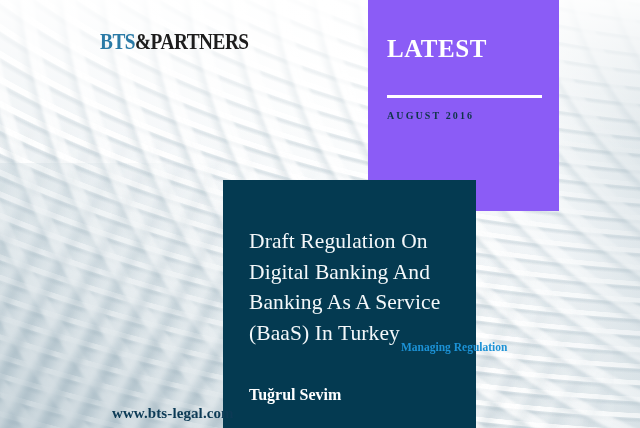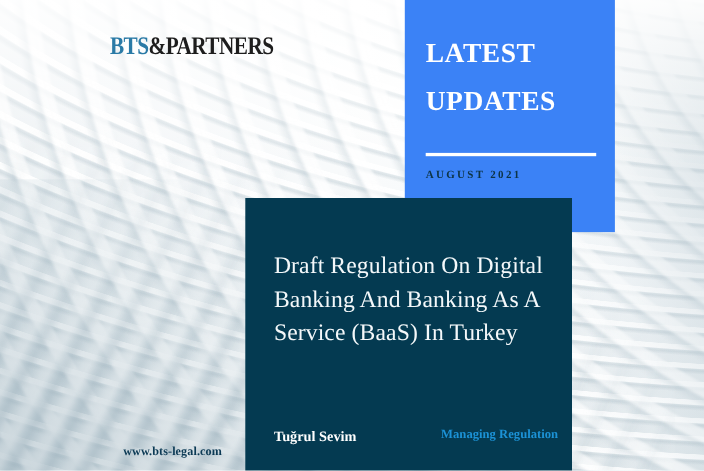--- a/index.html
+++ b/index.html
@@ -97,21 +97,21 @@
     background: linear-gradient(180deg, rgba(255,255,255,.92) 0%, rgba(255,255,255,.35) 60%, rgba(255,255,255,0) 100%);
   }
 
   
   .blue-panel {
     position: absolute;
     left: 368px;
     top: 0;
     width: 191px;
     height: 211px;
-    background: #3b82f6;
+    background: #8b5cf6;
     box-sizing: border-box;
     padding: 28px 19px 0 19px;
   }
   .blue-panel .kicker-line1,
   .blue-panel .kicker-line2 {
     color: #ffffff;
     font-size: 25px;
     font-weight: bold;
     letter-spacing: 0.5px;
     line-height: 1.0;
@@ -132,21 +132,21 @@
     font-weight: bold;
     letter-spacing: 2.1px;
     white-space: nowrap;
   }
 
   
   .navy-card {
     position: absolute;
     left: 223px;
     top: 180px;
-    width: 297px;
+    width: 253px;
     height: 248px;
     background: #043a51;
     box-sizing: border-box;
     padding: 46px 26px 0 26px;
   }
   .doc-title {
     color: #f4f8fa;
     font-size: 21.5px;
     font-weight: normal;
     line-height: 1.42;
@@ -155,24 +155,25 @@
   .authors {
     position: absolute;
     left: 26px;
     bottom: 22px;
     display: flex;
     gap: 30px;
   }
   .author { width: 122px; }
   .author-name {
     color: #ffffff;
-    font-size: 13px;
+    font-size: 16px;
     font-weight: bold;
     line-height: 1.35;
     white-space: nowrap;
+    margin-top: 44px;
   }
   .author-role {
     color: #1c92d6;
     font-size: 11.5px;
     font-weight: bold;
     line-height: 1.35;
     white-space: nowrap;
   }
 
   
@@ -191,21 +192,21 @@
   .logo .bts { color: #2a7aa6; }
   .logo .amp { color: #1d1d1d; }
   .logo .partners { color: #1d1d1d; }
 
   
   .website {
     position: absolute;
     left: 112px;
     top: 405px;
     color: #0c3a55;
-    font-size: 11px;
+    font-size: 15px;
     font-weight: bold;
     letter-spacing: 0.1px;
     white-space: nowrap;
   }
 </style>
 </head>
 <body>
 
 <div id="poster">
 
@@ -217,23 +218,22 @@
     <div class="tint-r"></div>
     <div class="sheen-top"></div>
   </div>
 
   <div class="logo">
     <span class="bts">BTS</span><span class="amp">&amp;</span><span class="partners">PARTNERS</span>
   </div>
 
   <div class="blue-panel">
     <div class="kicker-line1">LATEST</div>
-    <div class="kicker-line2">UPDATES</div>
     <div class="rule"></div>
-    <div class="issue-date">AUGUST 2021</div>
+    <div class="issue-date">AUGUST 2016</div>
   </div>
 
   <div class="navy-card">
     <div class="doc-title">Draft Regulation On Digital Banking And Banking As A Service (BaaS) In Turkey</div>
 
     <div class="authors">
       <div class="author">
         <div class="author-name">Tuğrul Sevim</div>
       </div>
       <div class="author">

